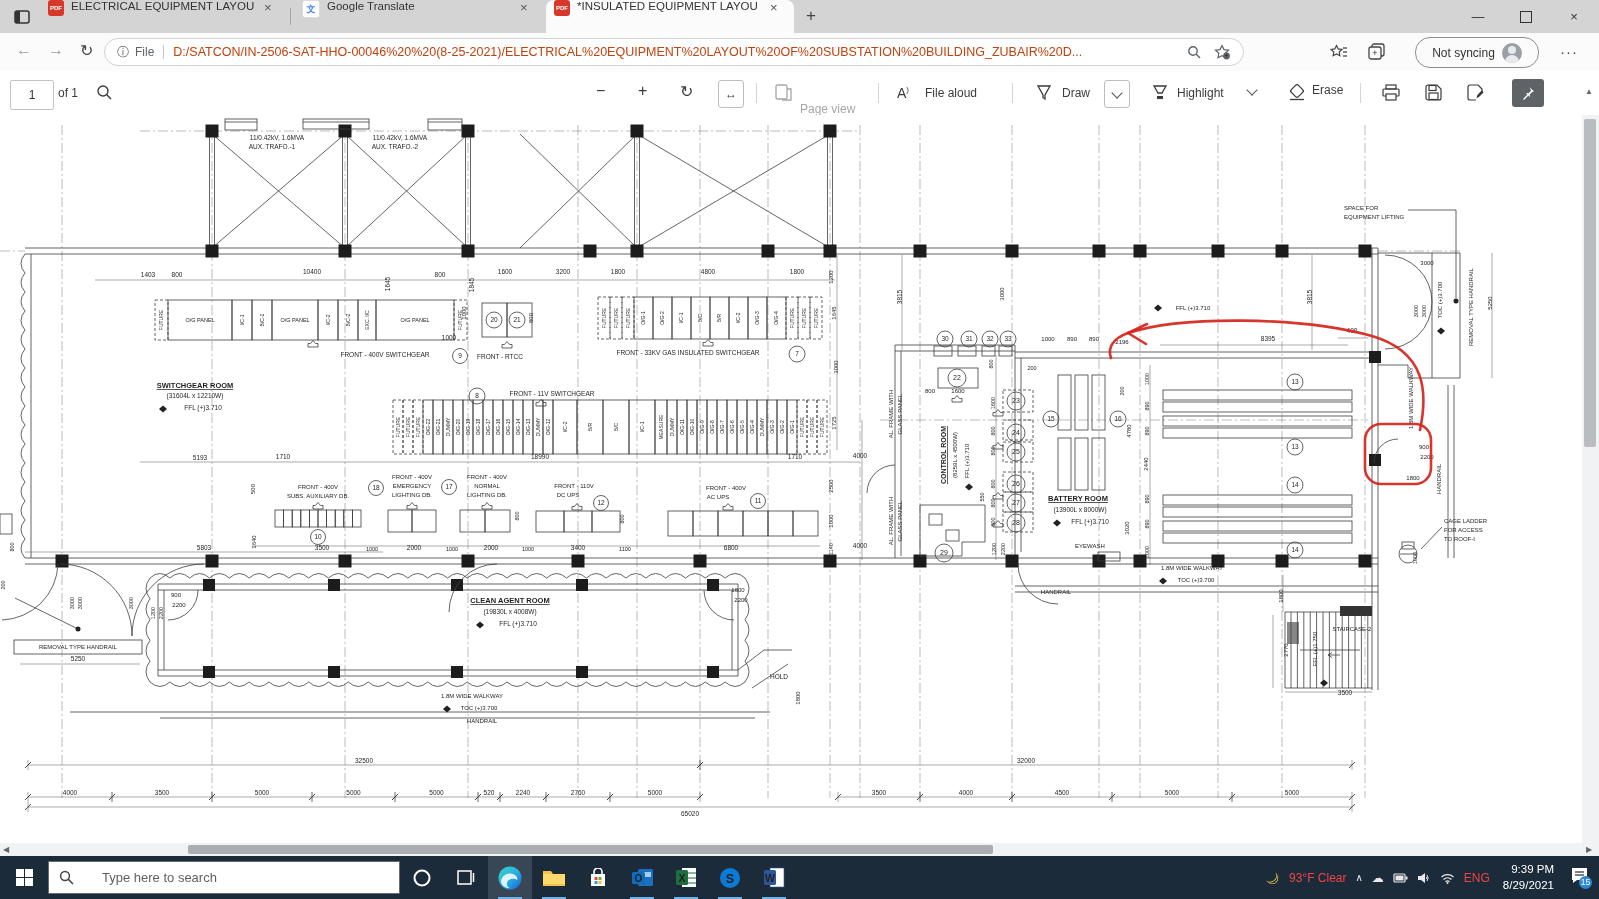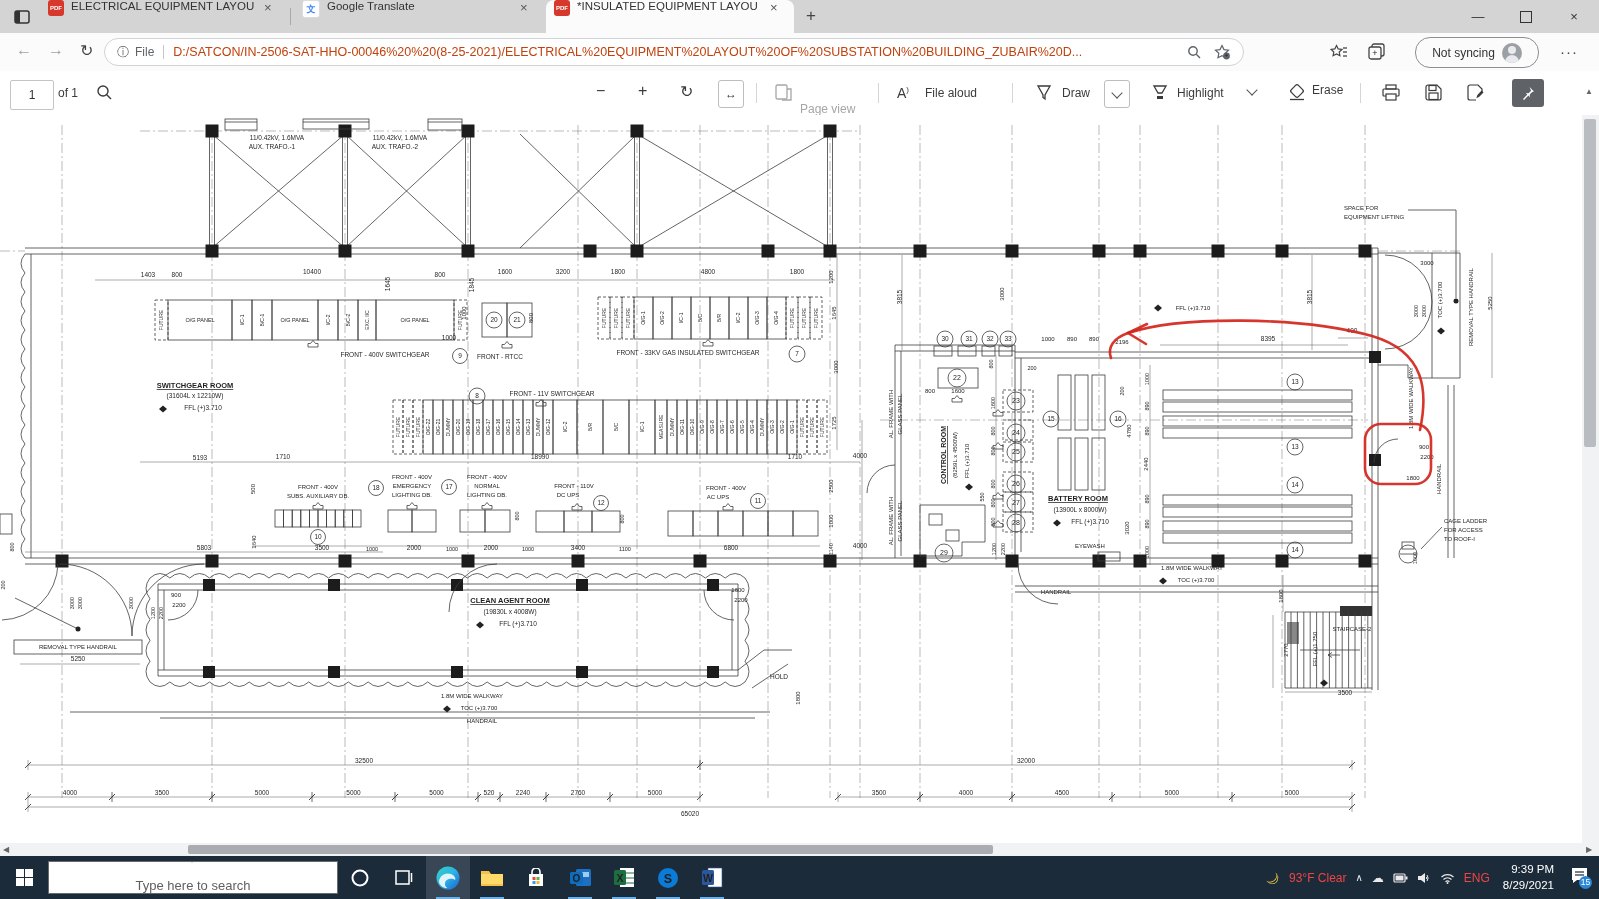--- a/index.html
+++ b/index.html
@@ -48,21 +48,21 @@
   #vscroll{left:1582px;top:0px;width:17px;height:728px;background:#f1f2f4;}
   #vthumb{left:2px;top:4px;width:12px;height:328px;background:#b9bcc1;border-radius:2px;}
   #hscroll{left:0;top:728px;width:1599px;height:13px;background:#f1f2f4;}
   #hthumb{left:188px;top:2px;width:805px;height:9px;background:#a9adb2;border-radius:2px;}
   .scar{font-size:8px;color:#666;}
   
   #taskbar{left:0;top:856px;width:1599px;height:43px;background:#1c2b3a;display:flex;align-items:center;}
   #startbtn{width:48px;height:43px;display:flex;align-items:center;justify-content:center;}
   .winlogo{width:17px;height:17px;display:grid;grid-template-columns:8px 8px;grid-template-rows:8px 8px;gap:1px;}
   .winlogo i{background:#fff;}
-  #tsearch{width:290px;height:33px;background:#fff;border:1px solid #6a6a6a;display:flex;align-items:center;padding:0 10px;gap:15px;box-sizing:border-box;flex-direction:column;}
+  #tsearch{width:352px;height:33px;background:#fff;border:1px solid #6a6a6a;display:flex;align-items:center;padding:0 10px;gap:28px;box-sizing:border-box;}
   #tsearch span{font-size:13px;color:#5f5f5f;}
   .tbicon{width:44px;height:43px;display:flex;align-items:center;justify-content:center;position:relative;}
   .tbicon.activeapp{background:#384656;}
   .runline{position:absolute;bottom:0;left:10px;width:24px;height:2px;background:#6cb2e8;}
   .tray{margin-left:auto;display:flex;align-items:center;gap:9px;padding-right:6px;}
   .tray .ttxt{color:#ef4444;font-size:12px;}
   .clockblk{text-align:right;color:#fff;font-size:11.5px;line-height:1.35;margin:0 4px;}
   .moon{color:#f8cf46;font-size:17px;display:inline-block;transform:rotate(-130deg);}
   .trayglyph{color:#eaeaea;font-size:12px;}
   .badge{position:absolute;right:1px;bottom:2px;background:#2b88d8;color:#fff;border-radius:50%;width:13px;height:13px;font-size:8.5px;display:flex;align-items:center;justify-content:center;}

